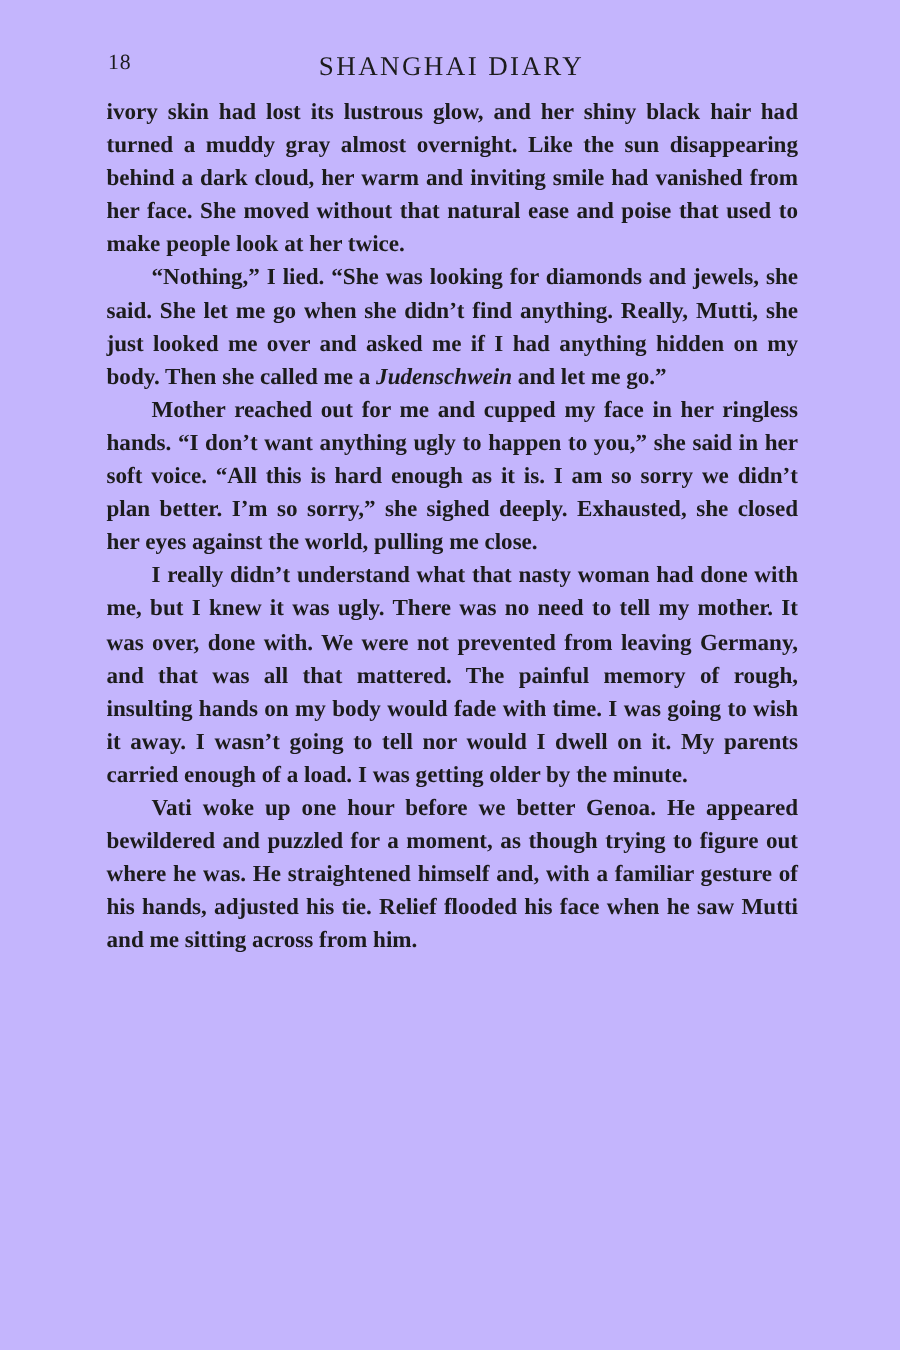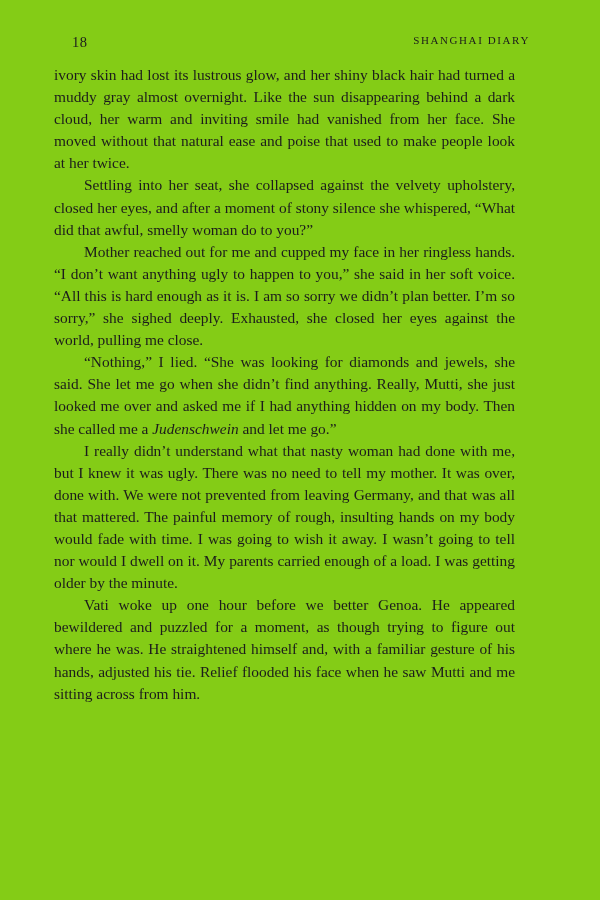--- a/index.html
+++ b/index.html
@@ -4,55 +4,56 @@
 <style>
   html, body {
     margin: 0;
     padding: 0;
     background: #ffffff;
   }
   .page {
     position: relative;
     width: 600px;
     height: 900px;
-    background: #84cc16;
+    background: #c4b5fd;
     font-family: "Liberation Serif", "DejaVu Serif", serif;
     color: #1c1c1c;
     overflow: hidden;
   }
   .header {
     position: absolute;
     top: 34px;
     left: 72px;
     right: 70px;
     height: 20px;
   }
   .pagenum {
     position: absolute;
     left: 0;
     top: 0;
     font-size: 14.5px;
     letter-spacing: 0.5px;
   }
   .running-head {
     display: block;
-    text-align: right;
-    font-size: 11px;
+    text-align: center;
+    font-size: 18px;
     letter-spacing: 1.6px;
     font-weight: 500;
   }
   .body-text {
     position: absolute;
     top: 64px;
-    left: 54px;
+    left: 71px;
     width: 461px;
     font-size: 15.4px;
     line-height: 22.1px;
     text-align: justify;
     text-justify: inter-word;
+    font-weight: bold;
   }
   .body-text p {
     margin: 0;
     padding: 0;
     text-indent: 30px;
   }
   .body-text p.noindent {
     text-indent: 0;
   }
   .body-text em {
@@ -64,20 +65,19 @@
 
 <div class="page">
 
   <div class="header">
     <span class="pagenum">18</span>
     <span class="running-head">SHANGHAI DIARY</span>
   </div>
 
   <div class="body-text">
     <p class="noindent">ivory skin had lost its lustrous glow, and her shiny black hair had turned a muddy gray almost overnight. Like the sun disappearing behind a dark cloud, her warm and inviting smile had vanished from her face. She moved without that natural ease and poise that used to make people look at her twice.</p>
-    <p>Settling into her seat, she collapsed against the velvety upholstery, closed her eyes, and after a moment of stony silence she whispered, “What did that awful, smelly woman do to you?”</p>
+    <p><span>“Nothing,” I lied. “She was looking for diamonds and jewels, she said. She let me go when she didn’t find anything. Really, Mutti, she just looked me over and asked me if I had anything hidden on my body. Then she called me a </span><em>Judenschwein</em><span> and let me go.”</span></p>
     <p>Mother reached out for me and cupped my face in her ringless hands. “I don’t want anything ugly to happen to you,” she said in her soft voice. “All this is hard enough as it is. I am so sorry we didn’t plan better. I’m so sorry,” she sighed deeply. Exhausted, she closed her eyes against the world, pulling me close.</p>
-    <p><span>“Nothing,” I lied. “She was looking for diamonds and jewels, she said. She let me go when she didn’t find anything. Really, Mutti, she just looked me over and asked me if I had anything hidden on my body. Then she called me a </span><em>Judenschwein</em><span> and let me go.”</span></p>
     <p>I really didn’t understand what that nasty woman had done with me, but I knew it was ugly. There was no need to tell my mother. It was over, done with. We were not prevented from leaving Germany, and that was all that mattered. The painful memory of rough, insulting hands on my body would fade with time. I was going to wish it away. I wasn’t going to tell nor would I dwell on it. My parents carried enough of a load. I was getting older by the minute.</p>
     <p>Vati woke up one hour before we better Genoa. He appeared bewildered and puzzled for a moment, as though trying to figure out where he was. He straightened himself and, with a familiar gesture of his hands, adjusted his tie. Relief flooded his face when he saw Mutti and me sitting across from him.</p>
   </div>
 
 </div>
 
 </body></html>

